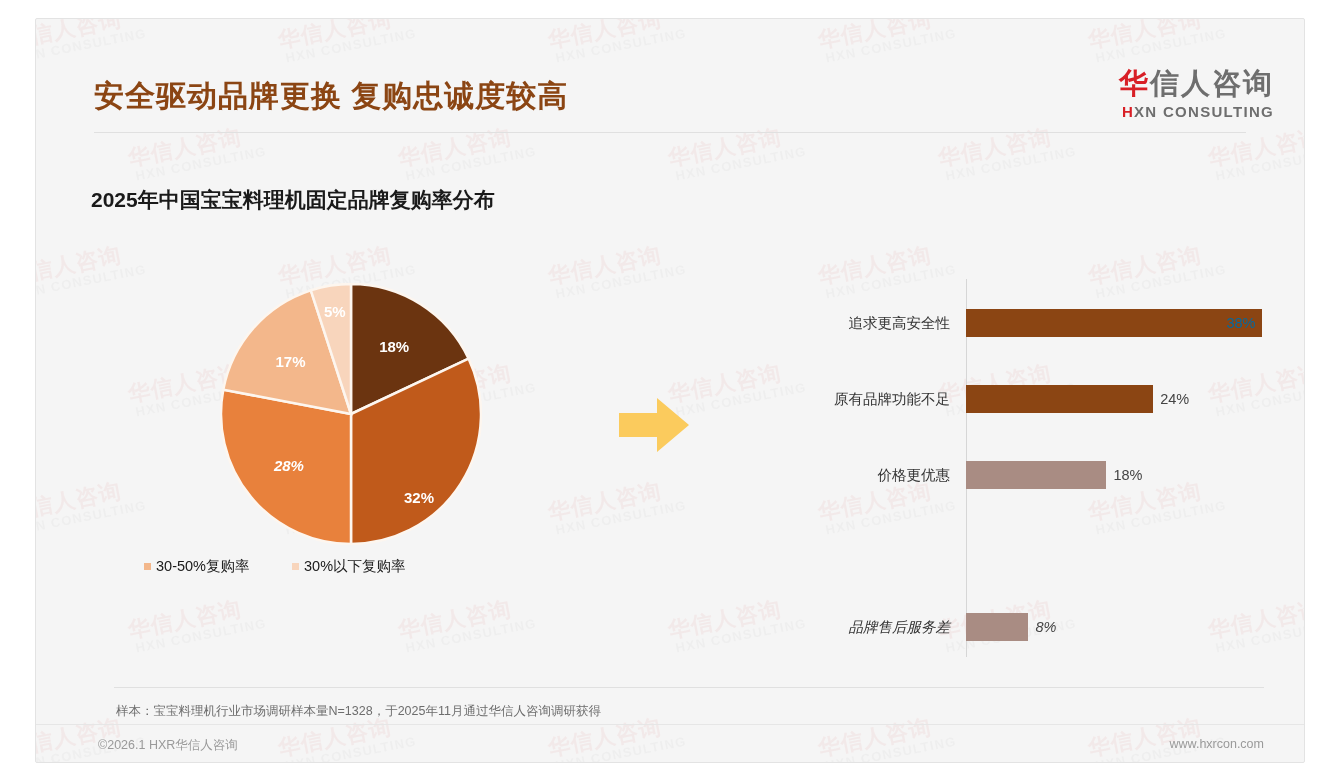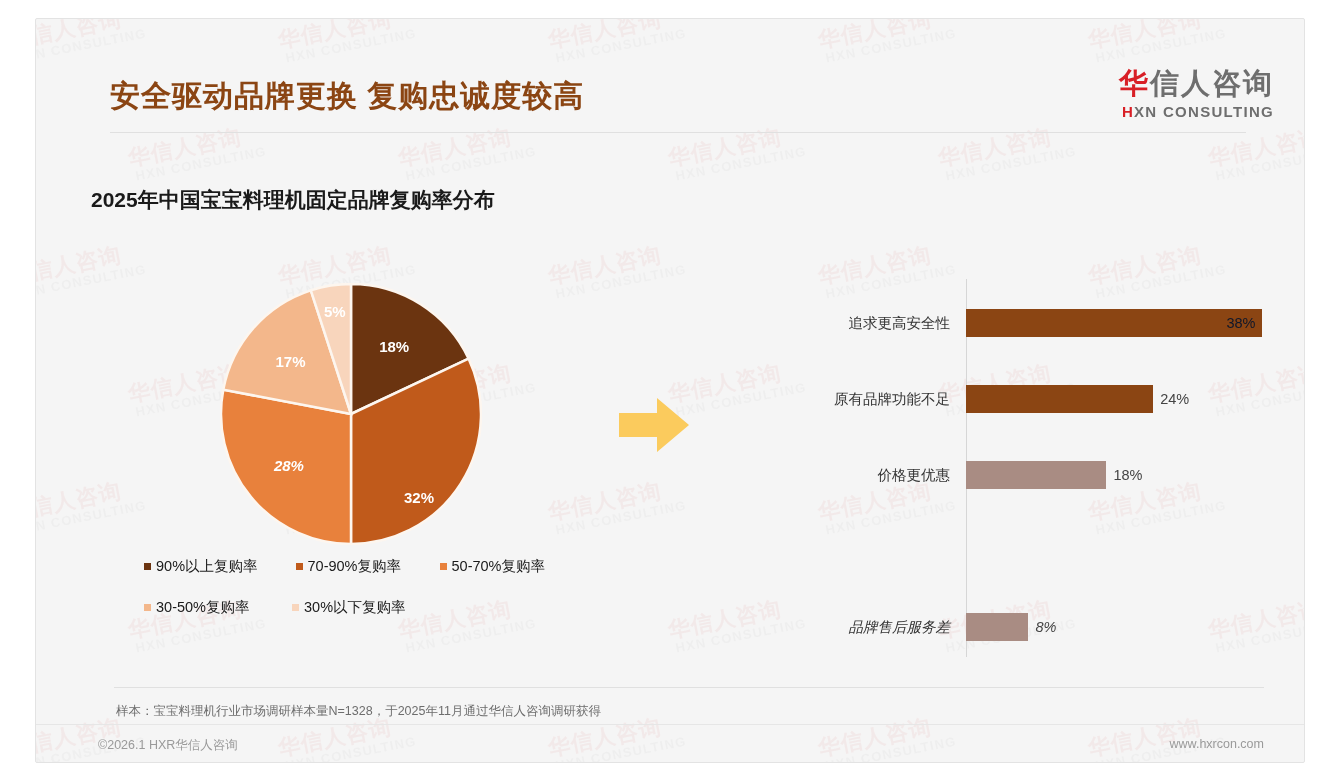--- a/index.html
+++ b/index.html
@@ -52,21 +52,21 @@
     font-size: 13px;
     font-weight: bold;
     color: #e9e9e9;
     letter-spacing: 1.2px;
     margin-left: 4px;
   }
 
   
   .head {
     position: absolute;
-    left: 16px; top: 0; right: 0;
+    left: 0; top: 0; right: 0;
     height: 110px;
     z-index: 6;
   }
   .head-title {
     position: absolute;
     left: 58px;
     top: 57px;
     font-size: 30px;
     font-weight: bold;
     color: #8B4513;
@@ -224,21 +224,21 @@
   }
   .bar-val {
     position: absolute;
     top: 50%;
     transform: translateY(-50%);
     font-size: 14.5px;
     color: #444444;
     white-space: nowrap;
   }
   .bar-val.inside {
-    color: #0f172a;
+    color: #0369a1;
   }
 
   
   #foot-rule {
     position: absolute;
     left: 78px;
     right: 40px;
     top: 668px;
     height: 1px;
     background: #e0e0e0;
@@ -450,34 +450,20 @@
   <div class="pie-lbl" style="left: 174.188px; top: 62.9472px;">18%</div>
       <div class="pie-lbl" style="left: 199.053px; top: 174.188px; margin-top: 40px;">32%</div>
       <div class="pie-lbl" style="left: 68.8966px; top: 182.376px; font-style: italic;">28%</div>
       <div class="pie-lbl" style="left: 70.541px; top: 77.6983px;">17%</div>
       <div class="pie-lbl" style="left: 114.731px; top: 28.2804px;">5%</div>
     </div>
 
   <div id="pie-legend">
       <div class="leg-row">
         <div class="leg-item" style="margin-left: 0px; min-width: 110px;">
-          <span class="leg-sw" style="background: rgb(107, 52, 16);"></span>
-          <span>90%以上复购率</span>
-        </div>
-        <div class="leg-item" style="margin-left: 38px; min-width: 110px;">
-          <span class="leg-sw" style="background: rgb(192, 90, 27);"></span>
-          <span>70-90%复购率</span>
-        </div>
-        <div class="leg-item" style="margin-left: 34px; min-width: 110px;">
-          <span class="leg-sw" style="background: rgb(232, 129, 60);"></span>
-          <span>50-70%复购率</span>
-        </div>
-      </div>
-      <div class="leg-row">
-        <div class="leg-item" style="margin-left: 0px; min-width: 110px;">
           <span class="leg-sw" style="background: rgb(243, 183, 139);"></span>
           <span>30-50%复购率</span>
         </div>
         <div class="leg-item" style="margin-left: 38px; min-width: 110px;">
           <span class="leg-sw" style="background: rgb(248, 213, 188);"></span>
           <span>30%以下复购率</span>
         </div>
       </div>
     </div>
 

